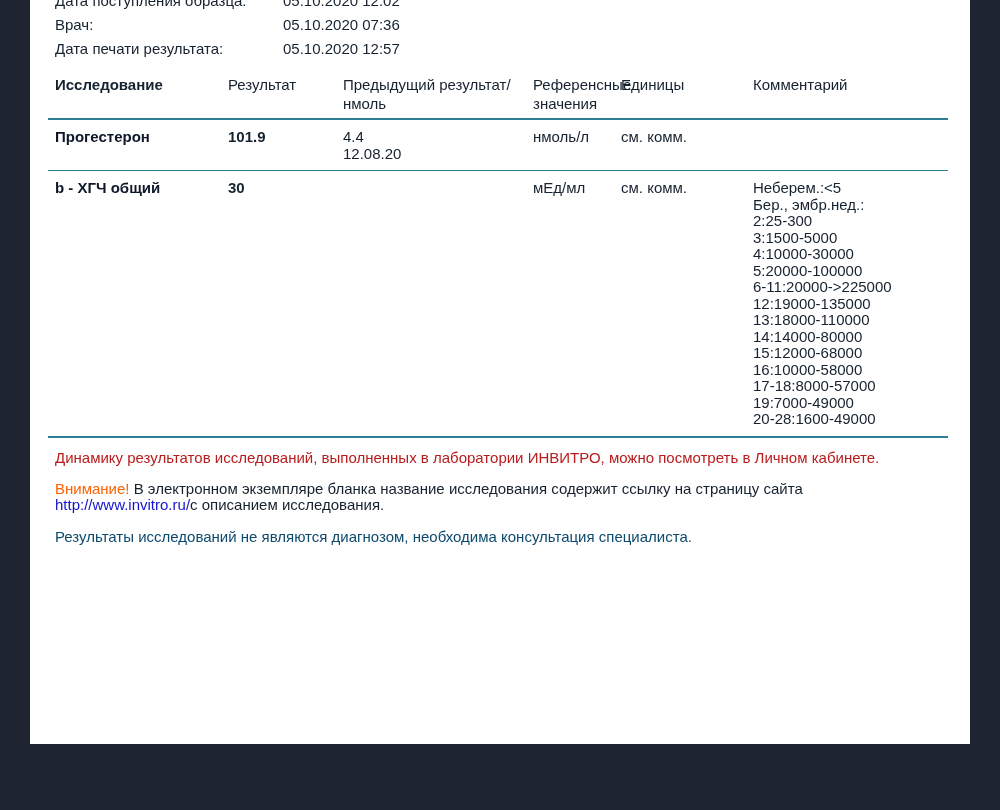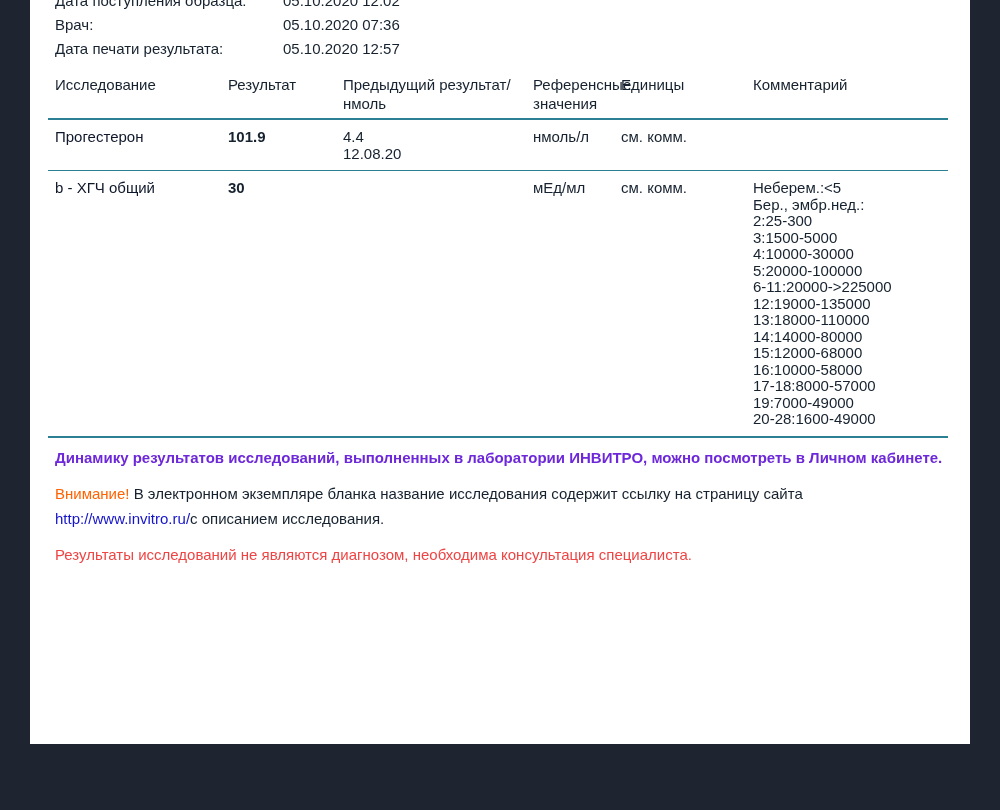--- a/index.html
+++ b/index.html
@@ -46,39 +46,39 @@
   .tbody-row{
     border-bottom:1px solid #2d7f93;
     padding:9px 0 8px 0;
   }
   .tbody-row:last-child{border-bottom:2px solid #2d7f93;}
   .cell{
     padding-right:8px;
     line-height:16.5px;
     white-space:pre-line;
   }
-  .cell.first{padding-left:7px;}
+  .cell.first{padding-left:7px;font-weight:bold;}
   .test-name{color:#0f172a;cursor:pointer;}
   .result{font-weight:bold;}
   
   .footer{margin:10px 22px 0 25px;}
   .note-dynamics{
-    font-weight:bold;
-    color:#6d28d9;
+    font-weight:normal;
+    color:#b91c1c;
     line-height:19px;
     margin:0 0 14px 0;
   }
   .note-attention{
-    line-height:25px;
+    line-height:16px;
     margin:0 8px 14px 0;
   }
   .attn-label{color:#ff6200;}
   .url-link{color:#1414cc;cursor:pointer;}
   .note-disclaimer{
-    color:#ef4444;
+    color:#0c4a6e;
     line-height:19px;
     margin:0;
   }
 </style>
 </head>
 <body>
 
 <div class="paper">
 
   <div class="meta">

